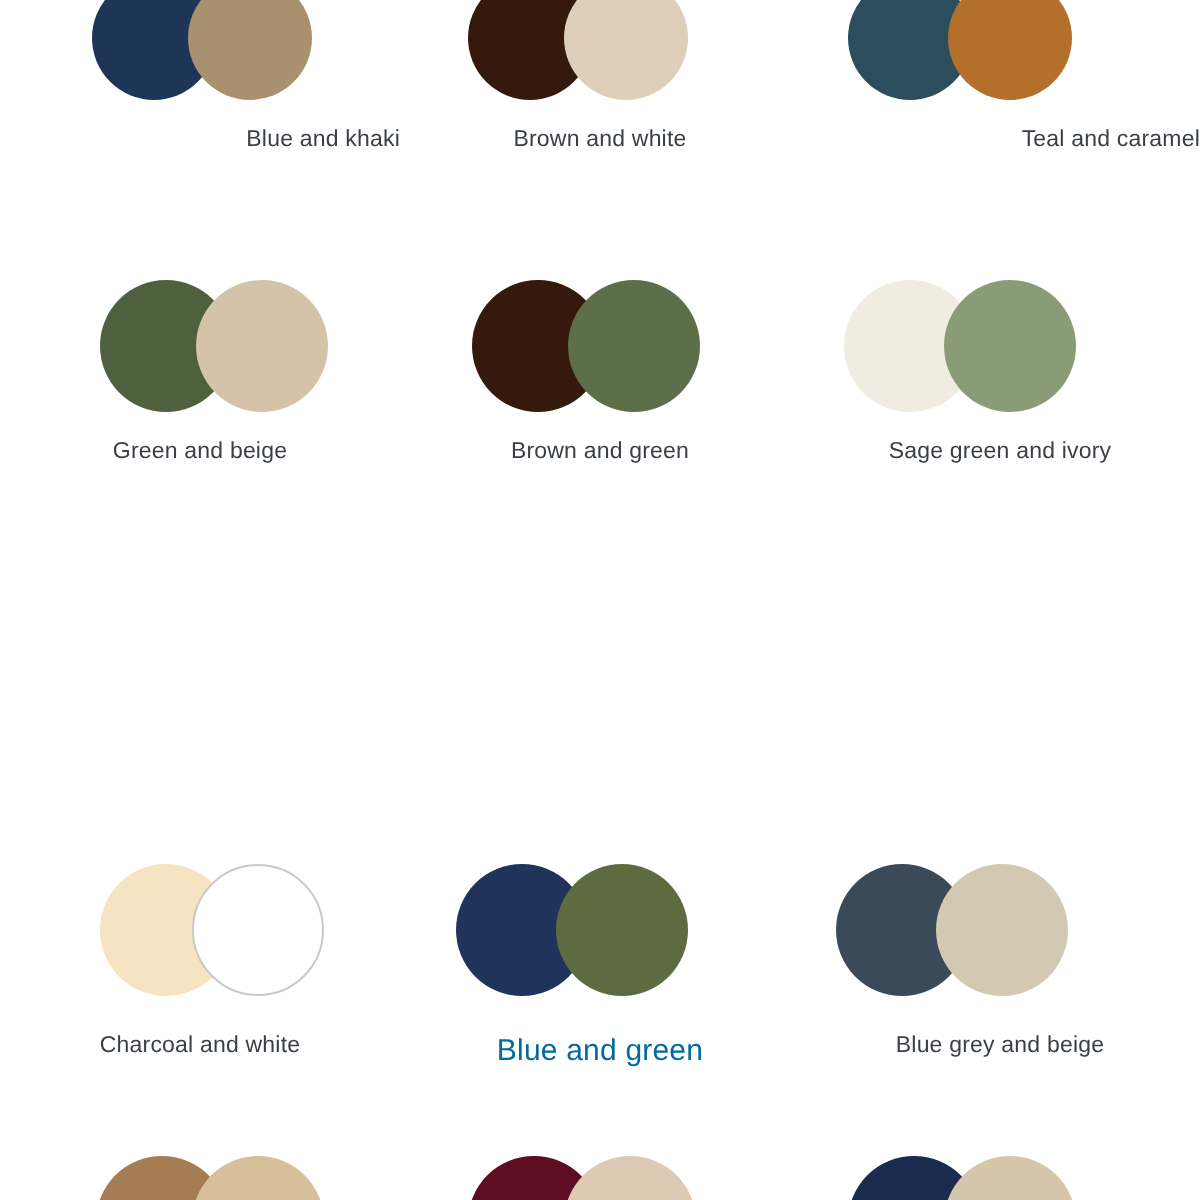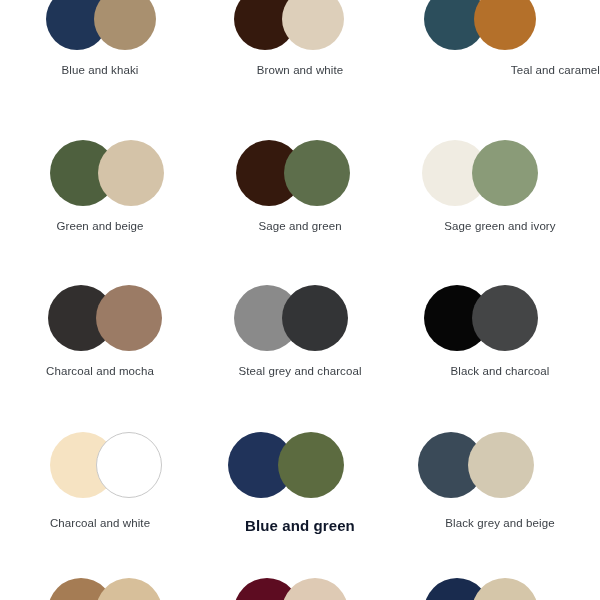--- a/index.html
+++ b/index.html
@@ -49,35 +49,34 @@
     left: 0;
     width: 200px;
     text-align: center;
     color: #3a3f45;
     font-size: 11.5px;
     letter-spacing: 0.1px;
     white-space: nowrap;
   }
   .swatch-caption.large {
     font-size: 15px;
-    color: #0f172a;
-    font-weight: bold;
+    color: #0369a1;
   }
 </style>
 </head>
 <body>
 
 <div id="palette-sheet">
     <div class="palette-row" style="top: -12px; height: 102px;">
       <div class="palette-cell">
         <div class="swatch-pair" style="height: 62px;">
           <div class="swatch-circle" style="width: 62px; height: 62px; top: 0px; left: 46px; background: rgb(31, 53, 87); z-index: 1;"></div>
           <div class="swatch-circle" style="width: 62px; height: 62px; top: 0px; left: 94px; background: rgb(169, 144, 111); z-index: 2;"></div>
         </div>
-        <div class="swatch-caption" style="top: 76px;">Blue and khaki</div>
+        <div class="swatch-caption" style="top: 76px; text-align: right;">Blue and khaki</div>
       </div>
       <div class="palette-cell">
         <div class="swatch-pair" style="height: 62px;">
           <div class="swatch-circle" style="width: 62px; height: 62px; top: 0px; left: 34px; background: rgb(53, 25, 13); z-index: 1;"></div>
           <div class="swatch-circle" style="width: 62px; height: 62px; top: 0px; left: 82px; background: rgb(221, 207, 186); z-index: 2;"></div>
         </div>
         <div class="swatch-caption" style="top: 76px;">Brown and white</div>
       </div>
       <div class="palette-cell">
         <div class="swatch-pair" style="height: 62px;">
@@ -93,51 +92,28 @@
           <div class="swatch-circle" style="width: 66px; height: 66px; top: 0px; left: 50px; background: rgb(78, 96, 62); z-index: 1;"></div>
           <div class="swatch-circle" style="width: 66px; height: 66px; top: 0px; left: 98px; background: rgb(212, 195, 168); z-index: 2;"></div>
         </div>
         <div class="swatch-caption" style="top: 80px;">Green and beige</div>
       </div>
       <div class="palette-cell">
         <div class="swatch-pair" style="height: 66px;">
           <div class="swatch-circle" style="width: 66px; height: 66px; top: 0px; left: 36px; background: rgb(53, 25, 13); z-index: 1;"></div>
           <div class="swatch-circle" style="width: 66px; height: 66px; top: 0px; left: 84px; background: rgb(93, 110, 75); z-index: 2;"></div>
         </div>
-        <div class="swatch-caption" style="top: 80px;">Sage and green</div>
+        <div class="swatch-caption" style="top: 80px;">Brown and green</div>
       </div>
       <div class="palette-cell">
         <div class="swatch-pair" style="height: 66px;">
           <div class="swatch-circle" style="width: 66px; height: 66px; top: 0px; left: 22px; background: rgb(240, 236, 226); z-index: 1;"></div>
           <div class="swatch-circle" style="width: 66px; height: 66px; top: 0px; left: 72px; background: rgb(138, 155, 120); z-index: 2;"></div>
         </div>
         <div class="swatch-caption" style="top: 80px;">Sage green and ivory</div>
-      </div>
-    </div>
-    <div class="palette-row" style="top: 285px; height: 106px;">
-      <div class="palette-cell">
-        <div class="swatch-pair" style="height: 66px;">
-          <div class="swatch-circle" style="width: 66px; height: 66px; top: 0px; left: 48px; background: rgb(50, 47, 46); z-index: 1;"></div>
-          <div class="swatch-circle" style="width: 66px; height: 66px; top: 0px; left: 96px; background: rgb(155, 123, 101); z-index: 2;"></div>
-        </div>
-        <div class="swatch-caption" style="top: 80px;">Charcoal and mocha</div>
-      </div>
-      <div class="palette-cell">
-        <div class="swatch-pair" style="height: 66px;">
-          <div class="swatch-circle" style="width: 66px; height: 66px; top: 0px; left: 34px; background: rgb(138, 138, 138); z-index: 1;"></div>
-          <div class="swatch-circle" style="width: 66px; height: 66px; top: 0px; left: 82px; background: rgb(51, 52, 54); z-index: 2;"></div>
-        </div>
-        <div class="swatch-caption" style="top: 80px;">Steal grey and charcoal</div>
-      </div>
-      <div class="palette-cell">
-        <div class="swatch-pair" style="height: 66px;">
-          <div class="swatch-circle" style="width: 66px; height: 66px; top: 0px; left: 24px; background: rgb(6, 6, 6); z-index: 1;"></div>
-          <div class="swatch-circle" style="width: 66px; height: 66px; top: 0px; left: 72px; background: rgb(68, 69, 70); z-index: 2;"></div>
-        </div>
-        <div class="swatch-caption" style="top: 80px;">Black and charcoal</div>
       </div>
     </div>
     <div class="palette-row" style="top: 432px; height: 106px;">
       <div class="palette-cell">
         <div class="swatch-pair" style="height: 66px;">
           <div class="swatch-circle" style="width: 66px; height: 66px; top: 0px; left: 50px; background: rgb(246, 227, 194); z-index: 1;"></div>
           <div class="swatch-circle" style="width: 66px; height: 66px; top: 0px; left: 96px; background: rgb(255, 255, 255); border: 1px solid rgb(201, 201, 201); z-index: 2;"></div>
         </div>
         <div class="swatch-caption" style="top: 85px;">Charcoal and white</div>
       </div>
@@ -146,21 +122,21 @@
           <div class="swatch-circle" style="width: 66px; height: 66px; top: 0px; left: 28px; background: rgb(32, 51, 90); z-index: 1;"></div>
           <div class="swatch-circle" style="width: 66px; height: 66px; top: 0px; left: 78px; background: rgb(92, 107, 64); z-index: 2;"></div>
         </div>
         <div class="swatch-caption large" style="top: 85px;">Blue and green</div>
       </div>
       <div class="palette-cell">
         <div class="swatch-pair" style="height: 66px;">
           <div class="swatch-circle" style="width: 66px; height: 66px; top: 0px; left: 18px; background: rgb(58, 74, 88); z-index: 1;"></div>
           <div class="swatch-circle" style="width: 66px; height: 66px; top: 0px; left: 68px; background: rgb(211, 201, 178); z-index: 2;"></div>
         </div>
-        <div class="swatch-caption" style="top: 85px;">Black grey and beige</div>
+        <div class="swatch-caption" style="top: 85px;">Blue grey and beige</div>
       </div>
     </div>
     <div class="palette-row" style="top: 578px; height: 66px;">
       <div class="palette-cell">
         <div class="swatch-pair" style="height: 66px;">
           <div class="swatch-circle" style="width: 66px; height: 66px; top: 0px; left: 48px; background: rgb(165, 124, 84); z-index: 1;"></div>
           <div class="swatch-circle" style="width: 66px; height: 66px; top: 0px; left: 96px; background: rgb(215, 191, 154); z-index: 2;"></div>
         </div>
       </div>
       <div class="palette-cell">

